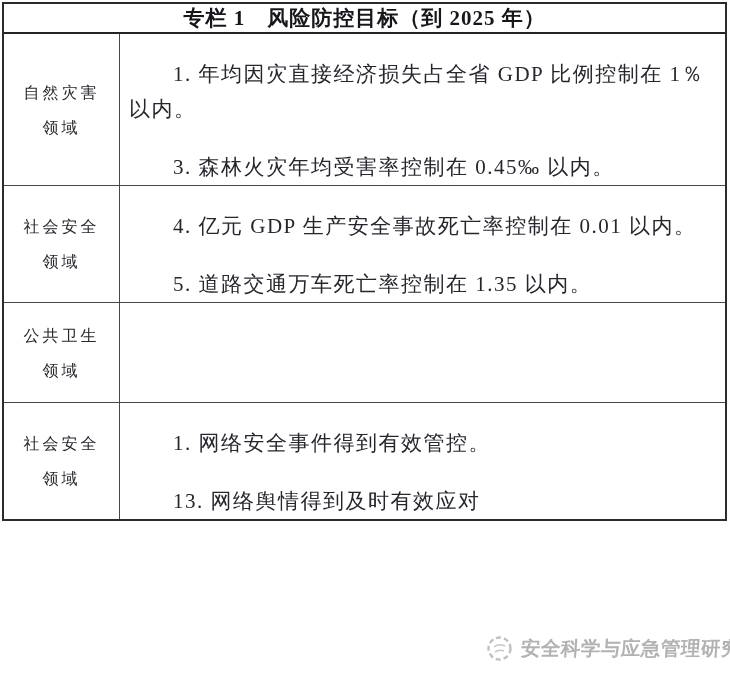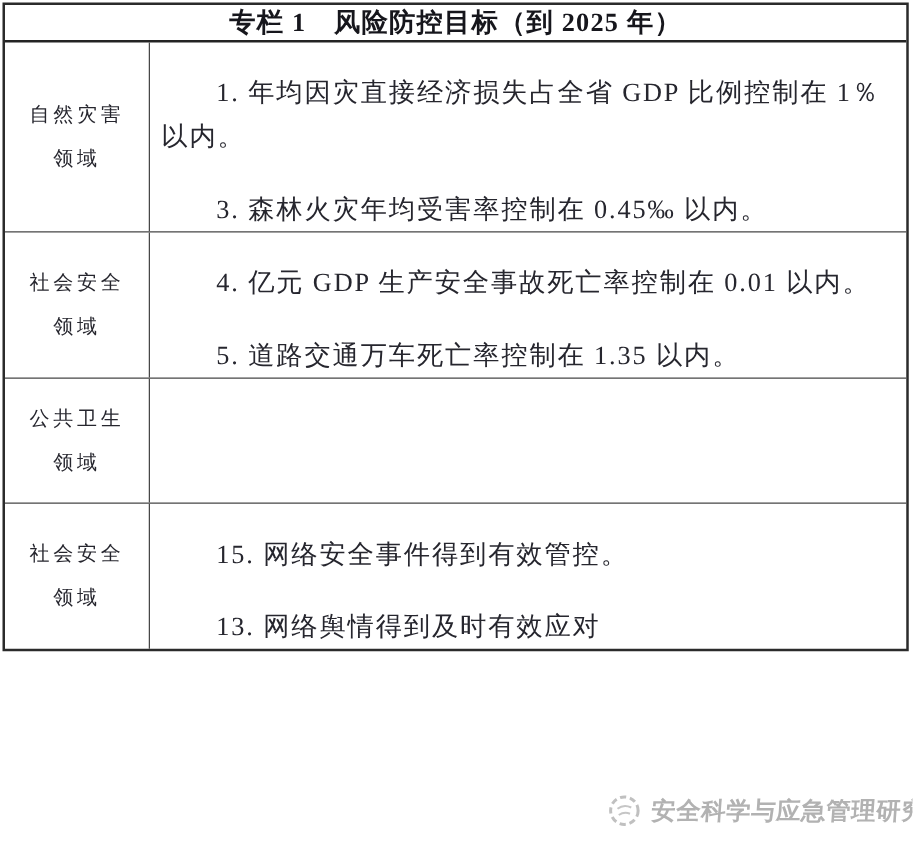--- a/index.html
+++ b/index.html
@@ -93,21 +93,21 @@
     <div class="items">
     </div>
   </div>
 
   <div class="trow r4">
     <div class="cat">
       <span>社会安全
 领域</span>
     </div>
     <div class="items">
-      <div class="item">15. 网络安全事件得到有效管控。</div>
+      <div class="item">1. 网络安全事件得到有效管控。</div>
       <div class="item">13. 网络舆情得到及时有效应对</div>
     </div>
   </div>
 
 </div>
 
 <div class="watermark">
   <svg class="wm-icon" viewBox="0 0 27 27">
     <circle cx="13.5" cy="13.5" r="11" fill="none" stroke="#c0c0c0" stroke-width="2.4" stroke-dasharray="5 3"></circle>
     <path d="M8 12 Q13 8 19 11 M9 17 Q13.5 14 18 16" fill="none" stroke="#c6c6c6" stroke-width="1.6"></path>

